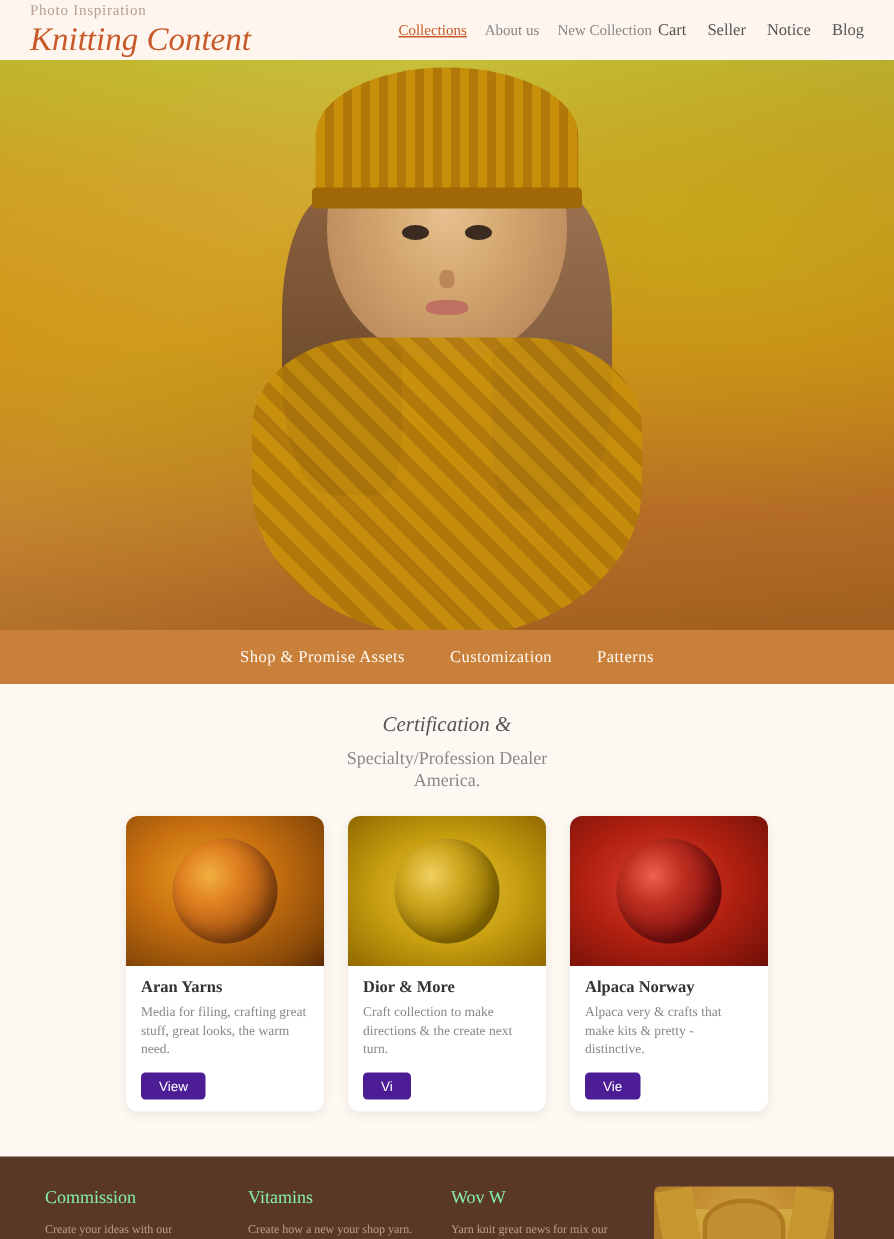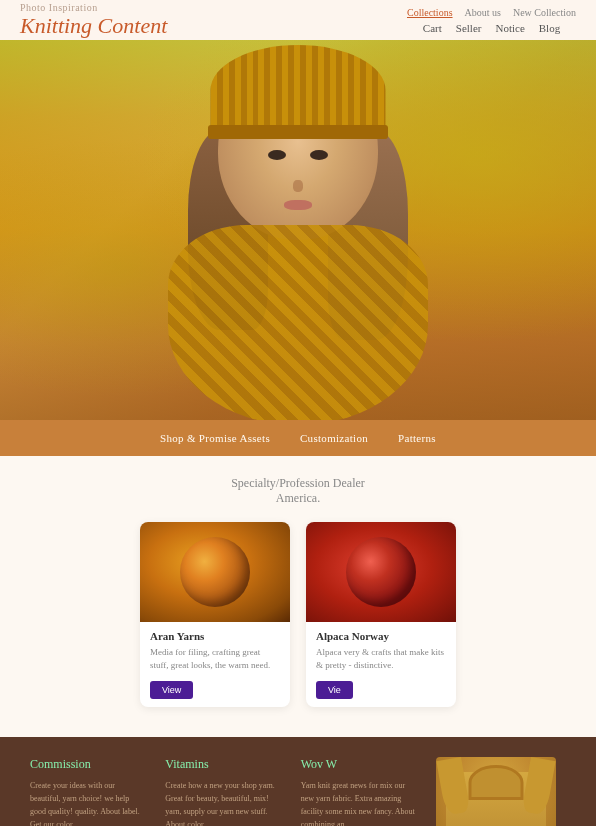--- a/index.html
+++ b/index.html
@@ -27,21 +27,20 @@
       letter-spacing: 0.5px;
     }
     .header-logo-main {
       font-size: 22px;
       color: #c85a2a;
       font-style: italic;
       font-family: Georgia, serif;
     }
     .header-right {
       display: flex;
-      flex-direction: column;
       align-items: center;
       gap: 4px;
     }
     .header-nav-top {
       display: flex;
       gap: 12px;
     }
     .header-nav-top span {
       font-size: 10px;
       color: #888;
@@ -116,21 +115,21 @@
     }
     .products-grid {
       display: flex;
       gap: 16px;
       justify-content: center;
     }
     .product-card {
       background: #fff;
       border-radius: 8px;
       overflow: hidden;
-      width: 150px;
+      width: 132px;
       box-shadow: 0 2px 8px rgba(0,0,0,0.08);
     }
     .product-image {
       width: 100%;
       height: 100px;
       position: relative;
       overflow: hidden;
     }
     .product-image-yarn-orange {
       background: radial-gradient(ellipse at 40% 40%, #e8a020 0%, #c87010 40%, #8a4a08 80%, #5a2a04 100%);
@@ -272,37 +271,50 @@
   </div>
 </section>
 
 <div class="orange-banner">
   <span>Shop &amp; Promise Assets</span>
   <span>Customization</span>
   <span>Patterns</span>
 </div>
 
 <section class="products-section">
+  <div class="products-title">
+    <h2>Certification &amp;</h2>
+  </div>
   <div class="products-subtitle">
     <p>Specialty/Profession Dealer</p>
     <p>America.</p>
   </div>
   <div class="products-grid">
 
     <div class="product-card">
       <div class="product-image product-image-yarn-orange">
         <div class="yarn-ball yarn-ball-orange"></div>
       </div>
       <div class="product-info">
         <div class="product-name">Aran Yarns</div>
         <div class="product-desc">Media for filing, crafting great stuff, great looks, the warm need.</div>
         <button class="product-btn">View</button>
       </div>
     </div>
 
+    <div class="product-card">
+      <div class="product-image product-image-yarn-yellow">
+        <div class="yarn-ball yarn-ball-yellow"></div>
+      </div>
+      <div class="product-info">
+        <div class="product-name">Dior &amp; More</div>
+        <div class="product-desc">Craft collection to make directions &amp; the create next turn.</div>
+        <button class="product-btn">Vi</button>
+      </div>
+    </div>
 
     <div class="product-card">
       <div class="product-image product-image-yarn-red">
         <div class="yarn-ball yarn-ball-red"></div>
       </div>
       <div class="product-info">
         <div class="product-name">Alpaca Norway</div>
         <div class="product-desc">Alpaca very &amp; crafts that make kits &amp; pretty - distinctive.</div>
         <button class="product-btn">Vie</button>
       </div>

